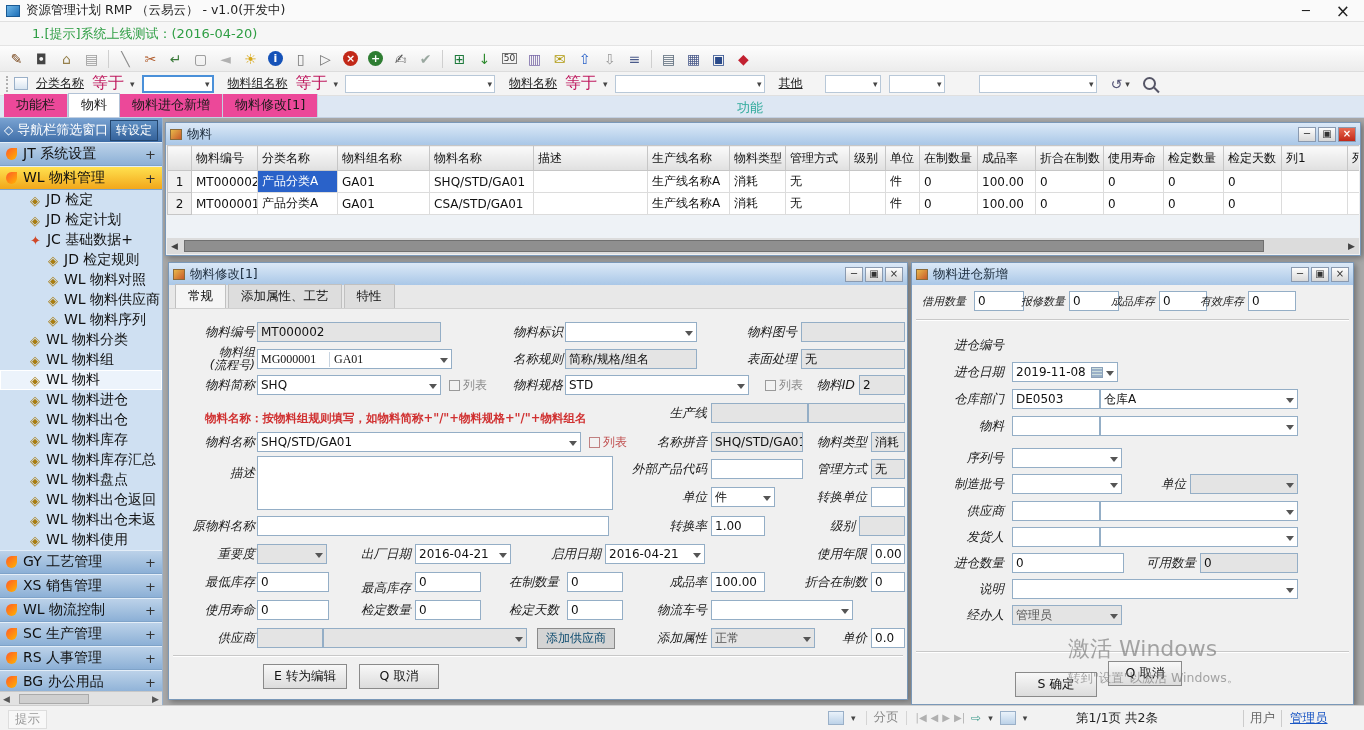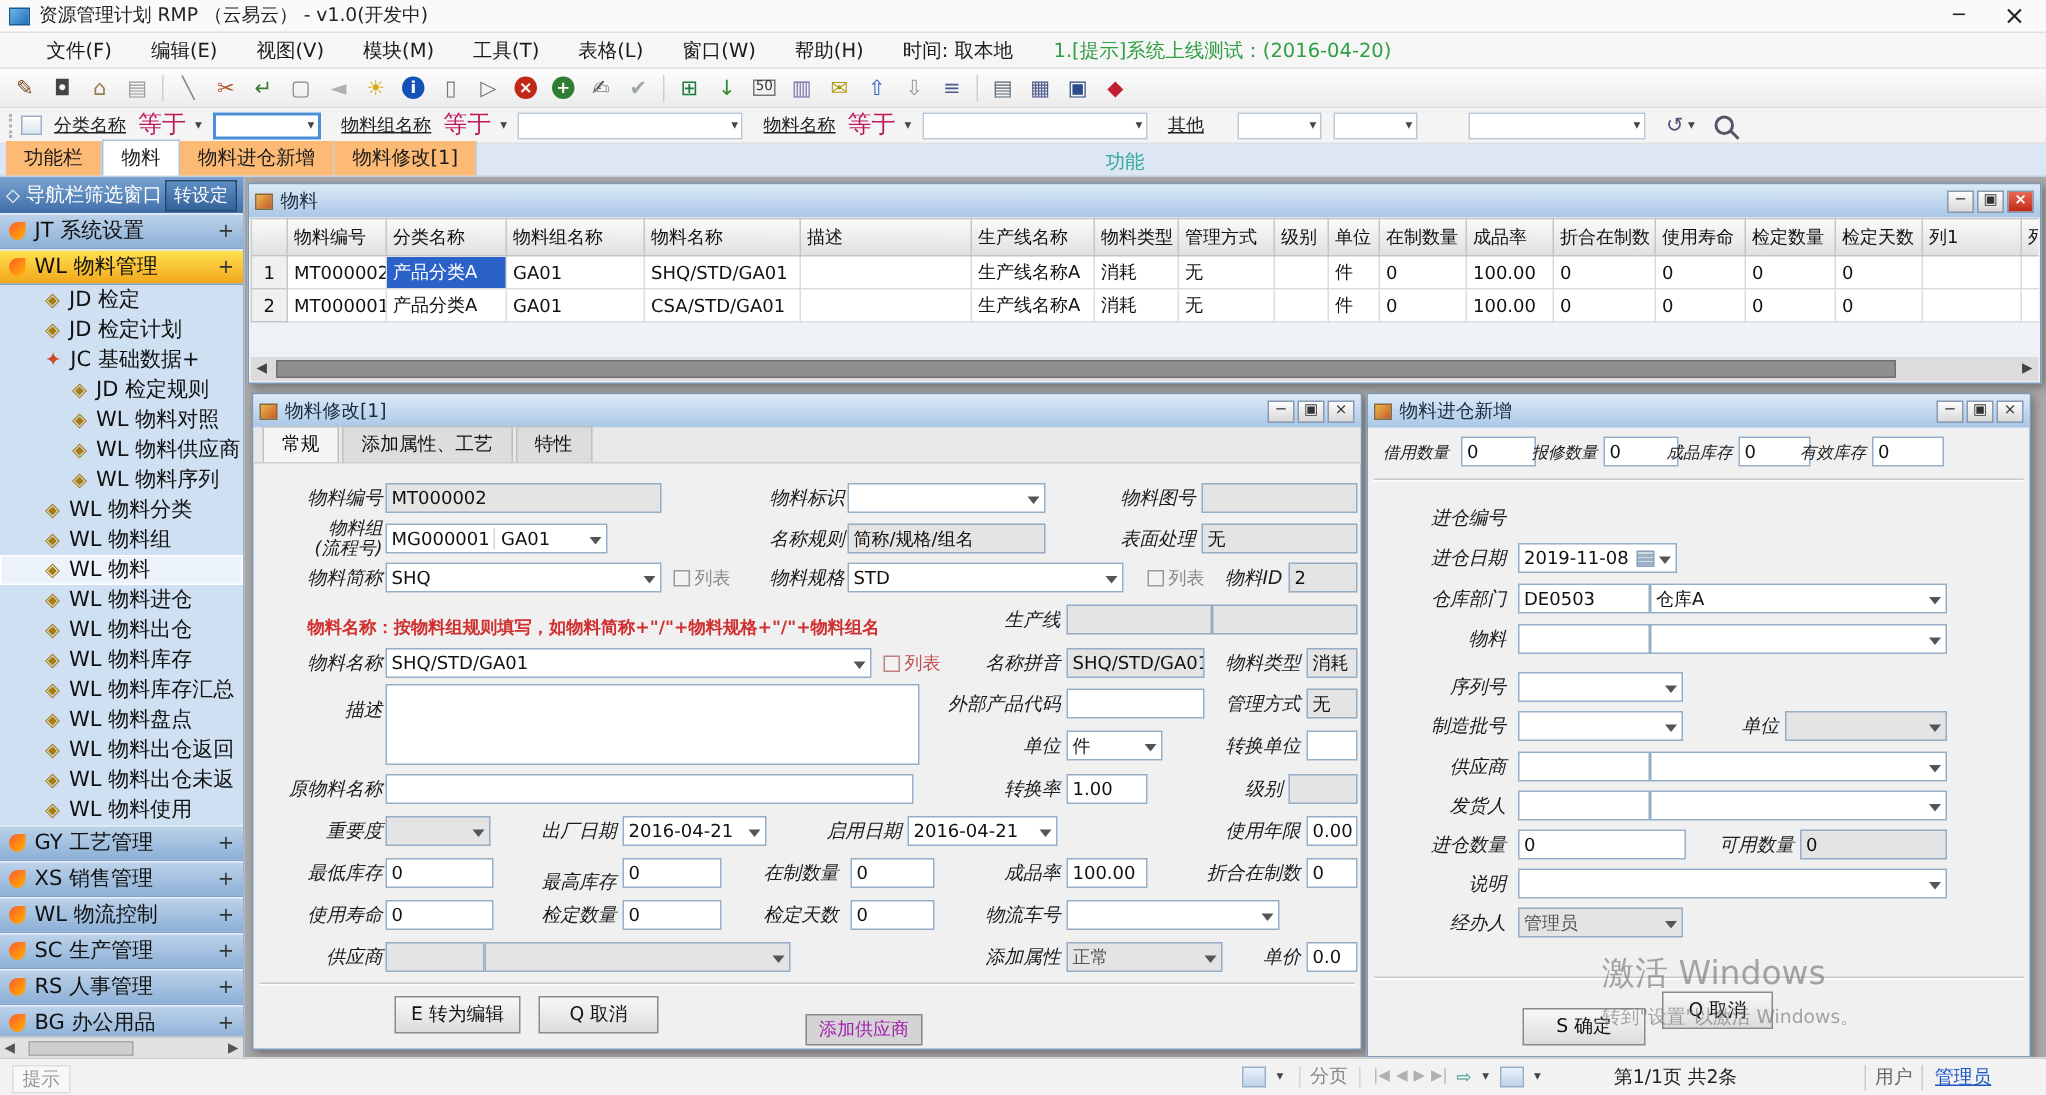--- a/index.html
+++ b/index.html
@@ -30,21 +30,21 @@
   .fg-l{font-size:12px;color:#222;text-decoration:underline;margin-right:8px;}
   .fg-o{font-size:16px;color:#be185d;margin-right:3px;text-align:center;}
   .caret{font-size:9px;color:#444;margin:0 3px;}
   .fcmb{position:relative;height:18px;background:#fff;border:1px solid #b8c8d8;display:flex;align-items:center;justify-content:flex-end;margin:0 4px;}
   .fcmb.foc{border:2px solid #4a90d9;}
   .fcmb .caret{margin-right:2px;}
   .refresh{font-size:14px;color:#557;margin-left:10px;}
   .search{width:13px;height:13px;border:2px solid #556;border-radius:50%;position:relative;margin-left:10px;}
   .search::after{content:'';position:absolute;width:7px;height:2px;background:#556;transform:rotate(45deg);right:-6px;bottom:-3px;}
   .tabbar{position:relative;height:22px;background:#dde7f3;border-bottom:1px solid #c2d0e2;display:flex;align-items:flex-end;padding-left:4px;}
-  .tab{padding:2px 12px 3px;font-size:13px;color:#1a1a1a;border-right:1px solid #c2d0e2;background:#fdba74;}
+  .tab{padding:2px 12px 3px;font-size:13px;color:#1a1a1a;border-right:1px solid #c2d0e2;background:#ec4899;}
   .tab.act{background:#fff;border:1px solid #b2c2d6;border-bottom:none;}
   .tab-right{position:absolute;left:737px;top:3px;color:#2faa9b;font-size:13px;}
 
   
   .content{position:absolute;top:118px;left:0;right:0;bottom:25px;display:flex;}
   .sidebar{width:163px;background:#cfe0f2;border-right:1px solid #9ab2cc;display:flex;flex-direction:column;overflow:hidden;}
   .sb-head{height:24px;background:linear-gradient(#7aa3d2,#3f6ea8);color:#fff;display:flex;align-items:center;padding:0 4px;font-size:13px;flex:0 0 auto;}
   .sb-head .dia{margin-right:4px;font-size:12px;}
   .sb-head .hbtn{margin-left:auto;background:linear-gradient(#5d8ec2,#35639c);border:1px solid #24466e;color:#fff;font-size:12px;padding:1px 5px;}
   .sb-g{height:24px;display:flex;align-items:center;padding:0 6px;background:linear-gradient(#bcd2e9,#8cb0d6);border-bottom:1px solid #7fa3c9;border-top:1px solid #e4eef8;font-size:14px;flex:0 0 auto;}
@@ -94,21 +94,21 @@
   .cb{position:absolute;height:20px;display:flex;align-items:center;font-size:12px;color:#8a8a8a;}
   .cb i{width:11px;height:11px;border:1px solid #9a9a9a;background:#f2f2f2;margin-right:3px;display:inline-block;}
   .cb.red{color:#c05050;}
   .cb.red i{border-color:#c08080;}
   .note{position:absolute;color:#d03030;font-size:11.5px;font-weight:bold;white-space:nowrap;}
   .tarea{position:absolute;border:1px solid #94aec6;background:#fff;}
   .dtabs{position:absolute;top:22px;left:0;right:0;height:24px;background:#e8e8e8;border-bottom:1px solid #cfcfcf;display:flex;align-items:flex-end;padding-left:6px;}
   .etab{padding:3px 12px;font-size:12.5px;background:#ddd;border:1px solid #c0c0c0;border-bottom:none;margin-right:2px;}
   .etab.act{background:#f5f5f5;}
   .dlg-btn{position:absolute;height:25px;background:linear-gradient(#f8f8f8,#dcdcdc);border:1px solid #8a8a8a;font-size:12.5px;display:flex;align-items:center;justify-content:center;}
-  .dlg-btn.gray{background:#d4d4d4;color:#a21caf;font-size:12px;height:21px;margin-top:48px;}
+  .dlg-btn.gray{background:#d4d4d4;color:#0c4a6e;font-size:12px;height:21px;}
   .bsep{position:absolute;left:4px;right:4px;height:2px;border-top:1px solid #c8c8c8;border-bottom:1px solid #fff;}
   .datefld .cal{width:12px;height:11px;background:
       linear-gradient(#fff,#fff) padding-box,#9ab0c8;border:1px solid #8aa0b8;margin-left:auto;
       background-image:repeating-linear-gradient(#cdd 0 1px,transparent 1px 3px);}
   .watermark{position:absolute;left:905px;top:516px;color:rgba(115,115,115,.62);pointer-events:none;z-index:60;}
   .watermark .w1{font-size:22px;}
   .watermark .w2{font-size:12.5px;margin-top:6px;}
 
   
   .statusbar{position:absolute;left:0;right:0;bottom:0;height:25px;background:#f2f2f2;border-top:1px solid #cfcfcf;font-size:12.5px;}
@@ -131,31 +131,20 @@
   <div class="titlebar">
     <span class="appicon"></span>
     <span class="apptitle">资源管理计划 RMP （云易云） - v1.0(开发中)</span>
     <span class="wctl">
       <span>─</span>
       <span style="font-size:17px;">×</span>
     </span>
   </div>
 
   <div class="menubar">
-    <span id="menu-items" style="display:flex;">
-        <span class="menu-item">文件(F)</span>
-        <span class="menu-item">编辑(E)</span>
-        <span class="menu-item">视图(V)</span>
-        <span class="menu-item">模块(M)</span>
-        <span class="menu-item">工具(T)</span>
-        <span class="menu-item">表格(L)</span>
-        <span class="menu-item">窗口(W)</span>
-        <span class="menu-item">帮助(H)</span>
-        <span class="menu-item">时间: 取本地</span>
-      </span>
     <span class="notice">1.[提示]系统上线测试：(2016-04-20)</span>
   </div>
 
   <div class="toolbar" id="toolbar">
       <span class="tb-btn">
         <span class="tb-g" style="color: rgb(122, 74, 32);">✎</span>
       </span>
       <span class="tb-btn">
         <span class="tb-g" style="color: rgb(68, 68, 68);">◘</span>
       </span>
@@ -561,21 +550,21 @@
         <span class="fld ro" style="left:88px;top:59px;width:184px;">MT000002</span>
         <span class="lbl" style="left:320px;top:59px;width:74px;">物料标识</span>
         <span class="fld cmb" style="left:396px;top:59px;width:132px;"></span>
         <span class="lbl" style="left:556px;top:59px;width:72px;">物料图号</span>
         <span class="fld ro" style="left:632px;top:59px;width:104px;"></span>
 
         <span class="lbl lbl2l" style="left:10px;top:84px;width:76px;height:24px;">
           <span>物料组</span>
           <span>(流程号)</span>
         </span>
-        <span class="fld cmb" style="left:88px;top:86px;width:148px;padding:0;">
+        <span class="fld cmb" style="left:88px;top:86px;width:195px;padding:0;font-family:Liberation Serif, serif;">
           <span style="padding:0 3px;width:72px;border-right:1px solid #c8d4e0;">MG000001</span>
           <span style="padding:0 4px;">GA01</span>
         </span>
         <span class="lbl" style="left:320px;top:86px;width:74px;">名称规则</span>
         <span class="fld ro" style="left:396px;top:86px;width:132px;">简称/规格/组名</span>
         <span class="lbl" style="left:556px;top:86px;width:72px;">表面处理</span>
         <span class="fld ro" style="left:632px;top:86px;width:104px;">无</span>
 
         <span class="lbl" style="left:10px;top:112px;width:76px;">物料简称</span>
         <span class="fld cmb" style="left:88px;top:112px;width:184px;">SHQ</span>

